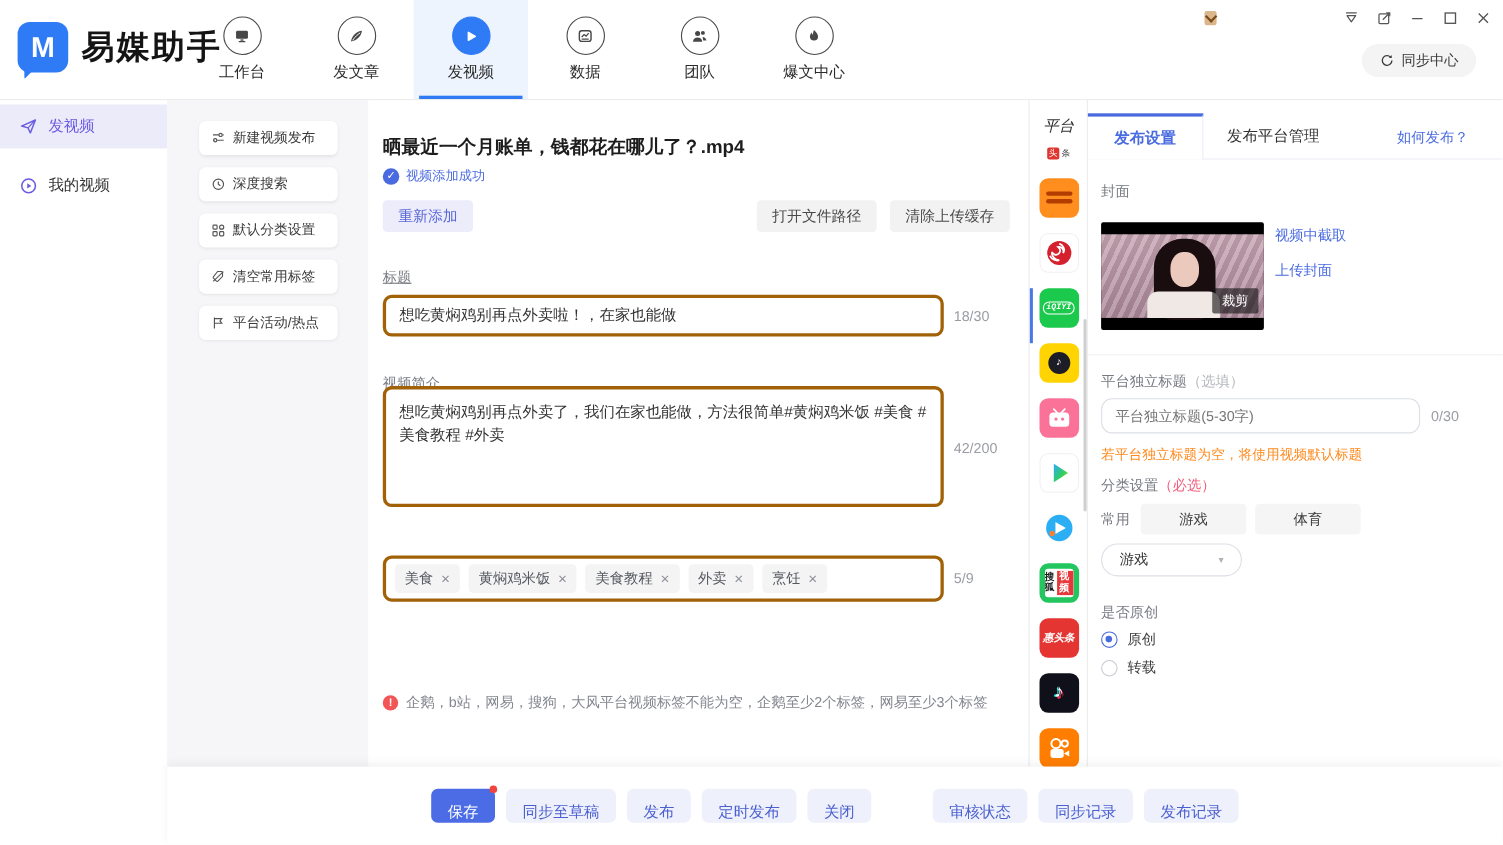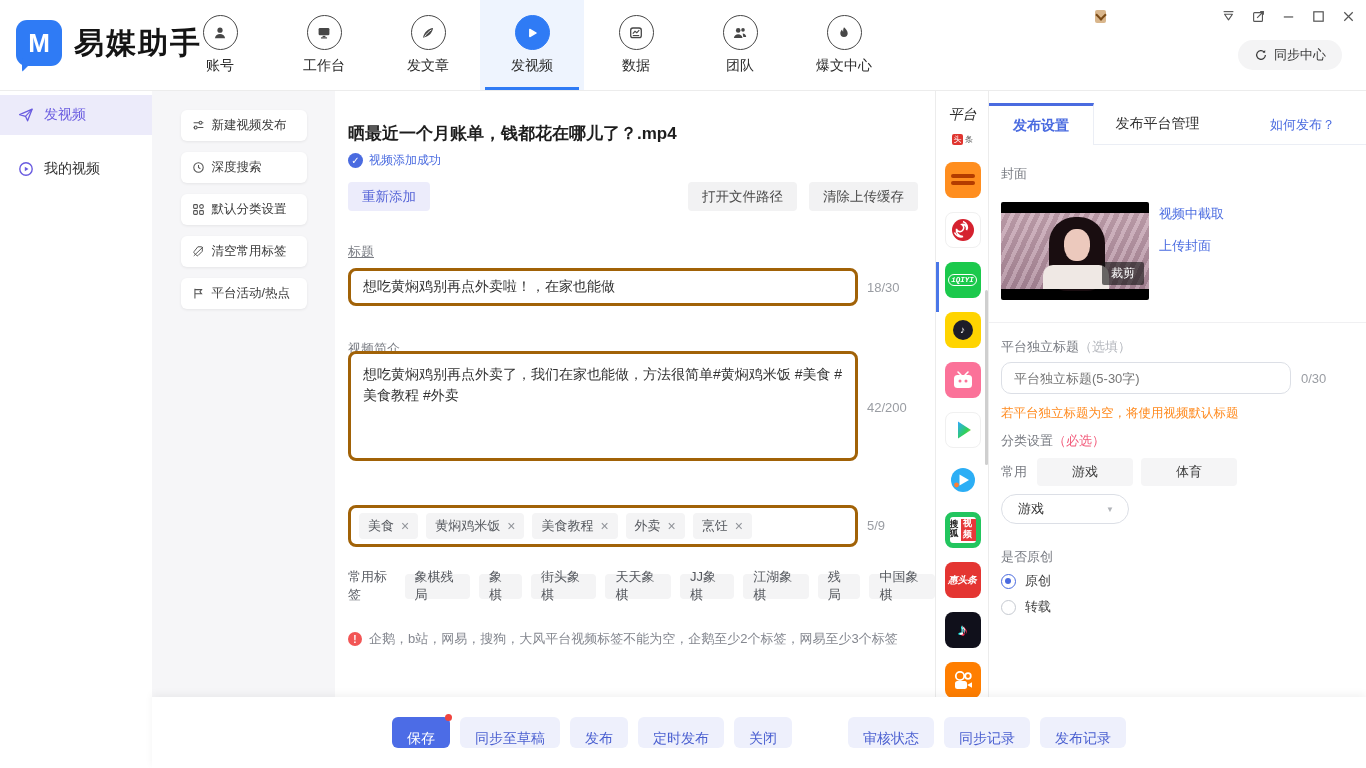--- a/index.html
+++ b/index.html
@@ -103,29 +103,20 @@
     <div class="logo-badge">
         <span>M</span>
       </div>
     <div class="logo-text">易媒助手</div>
   </div>
 
   <div class="abs nav">
     <div class="nav-item">
       <span class="nav-ico">
         <svg width="16" height="16" viewBox="0 0 16 16" fill="#474747">
-            <circle cx="8" cy="5.2" r="2.6"></circle>
-            <path d="M2.9 13.3c.5-2.9 2.6-4.2 5.1-4.2s4.6 1.3 5.1 4.2z"></path>
-          </svg>
-      </span>
-      <span class="nav-label">账号</span>
-    </div>
-    <div class="nav-item">
-      <span class="nav-ico">
-        <svg width="16" height="16" viewBox="0 0 16 16" fill="#474747">
             <rect x="2.6" y="3" width="10.8" height="7.3" rx="1.3"></rect>
             <rect x="6.6" y="10.8" width="2.8" height="1.2"></rect>
             <rect x="4.9" y="12.2" width="6.2" height="1.3" rx=".6"></rect>
           </svg>
       </span>
       <span class="nav-label">工作台</span>
     </div>
     <div class="nav-item">
       <span class="nav-ico">
         <svg width="16" height="16" viewBox="0 0 16 16">
@@ -315,31 +306,20 @@
         <span>外卖</span>
         <span class="x">×</span>
       </span>
     <span class="chip">
         <span>烹饪</span>
         <span class="x">×</span>
       </span>
   </div>
   <div class="abs counter" style="left:532px;top:428px;">5/9</div>
 
-  <div class="abs" style="left:13px;top:478px;display:flex;align-items:center;gap:9px;">
-    <span style="font-size:13px;color:#5c5f66;margin-right:2px;">常用标签</span>
-    <span class="ctag">象棋残局</span>
-    <span class="ctag">象棋</span>
-    <span class="ctag">街头象棋</span>
-    <span class="ctag">天天象棋</span>
-    <span class="ctag">JJ象棋</span>
-    <span class="ctag">江湖象棋</span>
-    <span class="ctag">残局</span>
-    <span class="ctag">中国象棋</span>
-  </div>
 
 
   <div class="abs warnrow" style="left:13px;top:540px;">
     <span class="excl">!</span>
     <span>企鹅，b站，网易，搜狗，大风平台视频标签不能为空，企鹅至少2个标签，网易至少3个标签</span>
   </div>
 </div>
 
 <div class="abs platcol">
   <div class="plat-label">平台</div>

